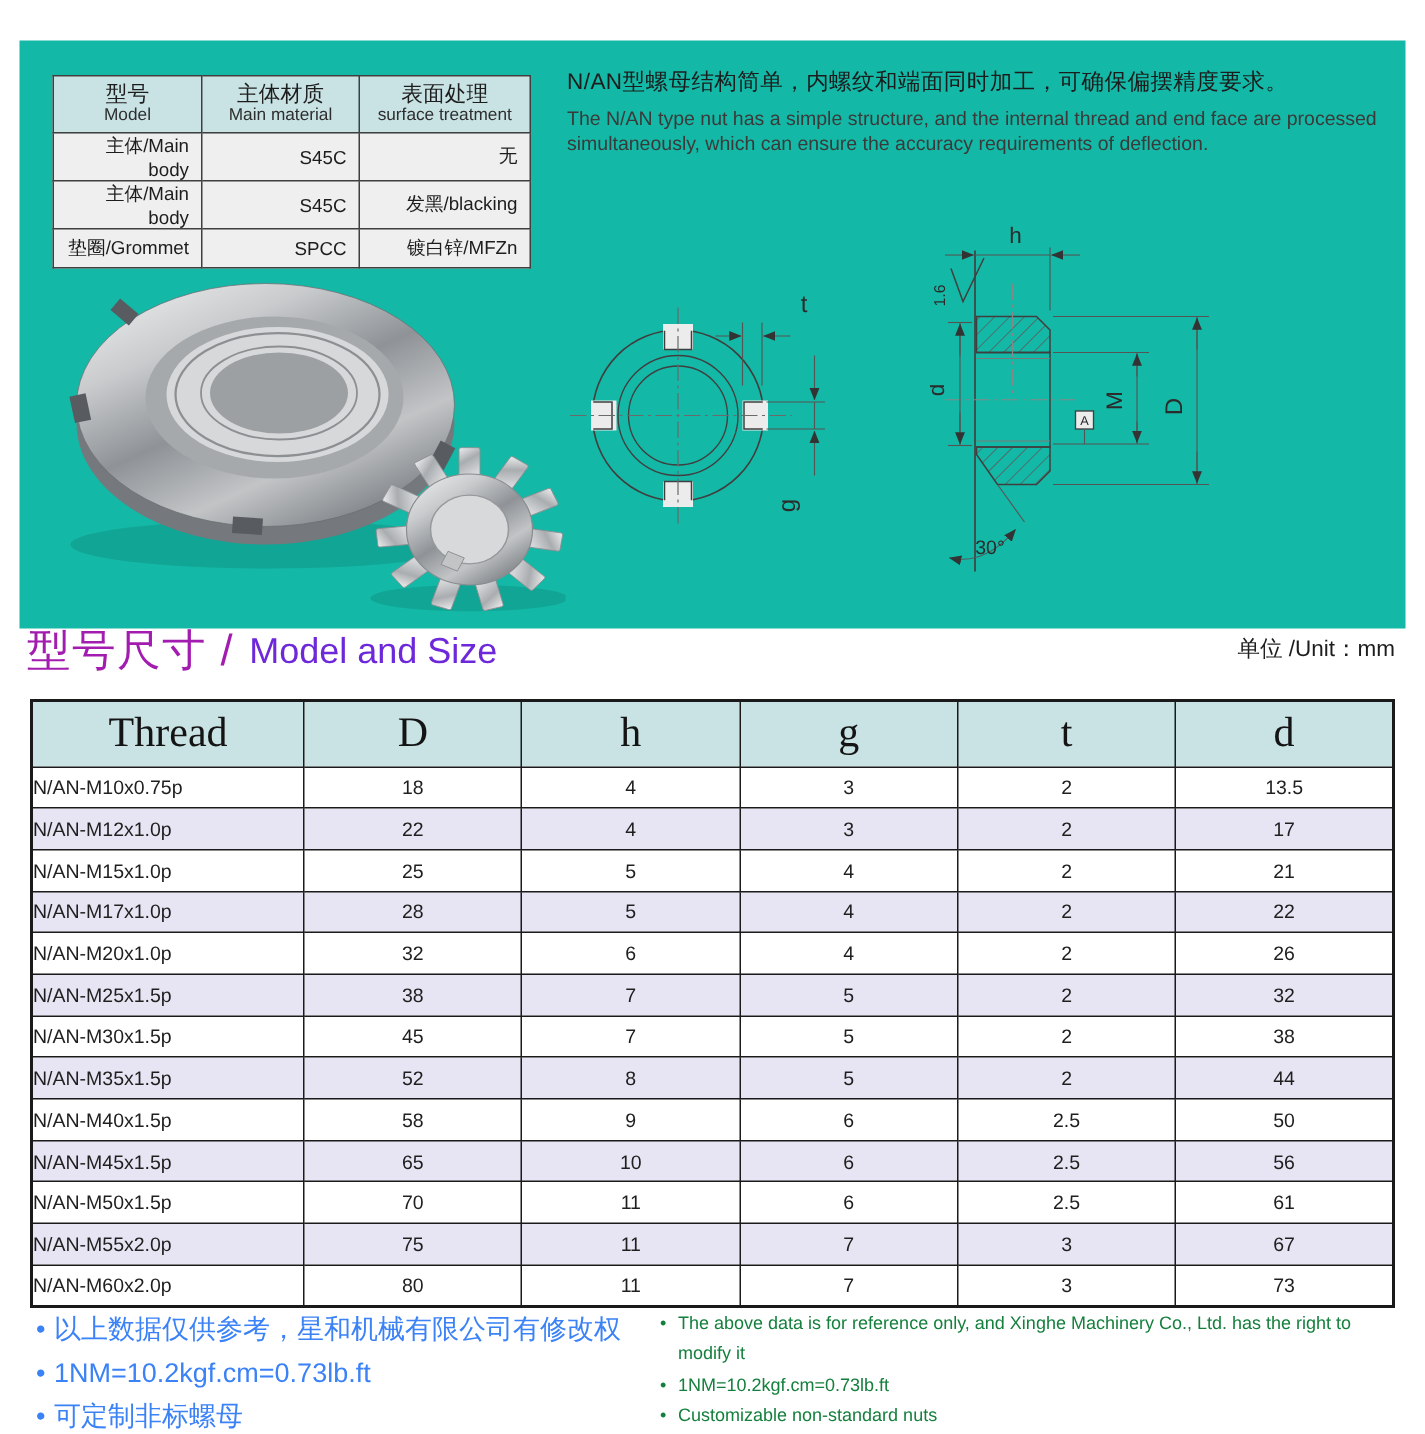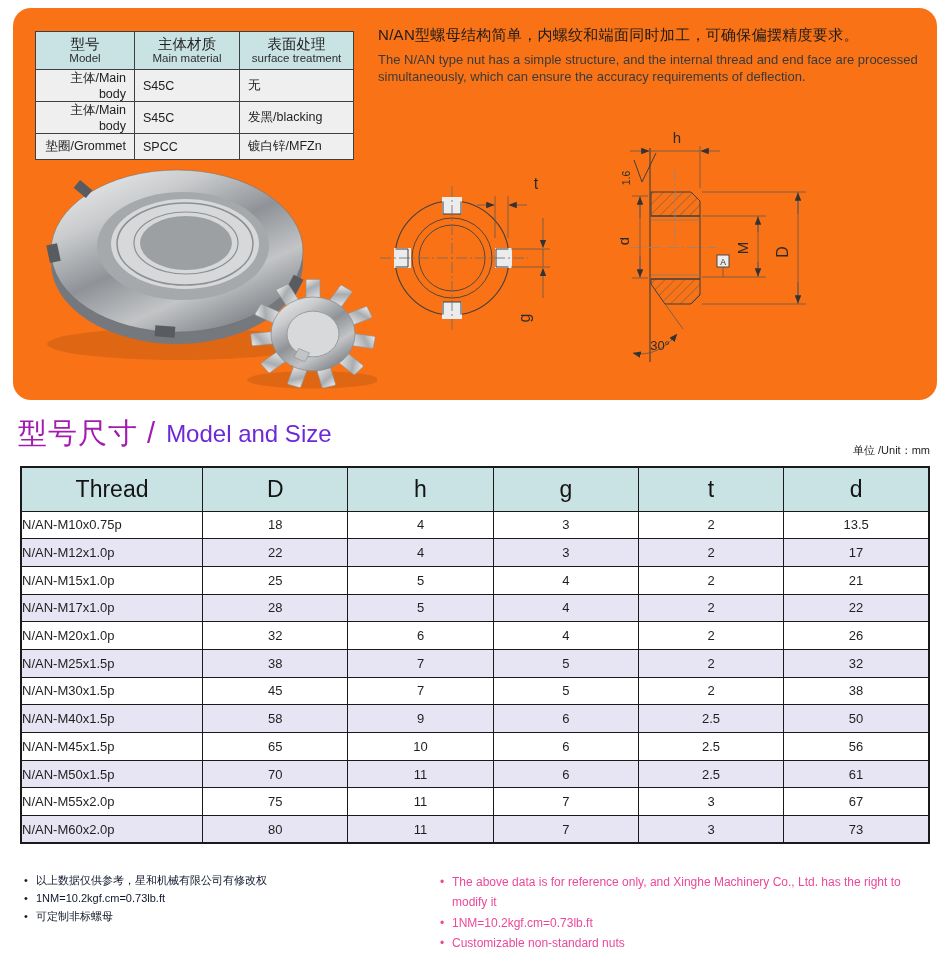--- a/index.html
+++ b/index.html
@@ -1,60 +1,60 @@
 <!DOCTYPE html>
 <html><head>
 <meta charset="utf-8">
 <style>
   * { margin:0; padding:0; box-sizing:border-box; }
   html,body { width:950px; height:956px; background:#ffffff; font-family:"Liberation Sans", sans-serif; position:relative; overflow:hidden; }
 
   
-  .top-panel { position:absolute; left:13px; top:8px; width:924px; height:392px; background:#f97316;border-radius:18px; }
+  .top-panel { position:absolute; left:13px; top:27px; width:924px; height:392px; background:#14b8a6; }
 
   
   .spec-table { position:absolute; left:22px; top:23px; border-collapse:collapse; background:#efefef; }
   .spec-table th, .spec-table td { border:1px solid #3f3f3f; }
   .spec-table th { background:#c9e2e4; height:38px; font-weight:normal; padding:2px 6px; }
   .spec-th-zh { font-size:14.5px; color:#1d1d1d; display:block; line-height:1.15; }
   .spec-th-en { font-size:11.5px; color:#2e2e2e; display:block; line-height:1.15; }
-  .spec-table td { height:26px; font-size:12.5px; color:#1d1d1d; text-align:left; padding:0 8px; }
+  .spec-table td { height:26px; font-size:12.5px; color:#1d1d1d; text-align:right; padding:0 8px; }
   .spec-table td.c0 { text-align:right; width:99px; }
   .spec-table td.c1 { width:105px; }
   .spec-table td.c2 { width:114px; }
 
   
   .desc { position:absolute; left:365px; top:18px; width:552px; }
   .desc-zh { font-size:15px; color:#1c1c1c; margin-bottom:7px; letter-spacing:0.3px; }
   .desc-en { font-size:13px; color:#3a3a3a; line-height:1.28; }
 
   svg text { font-family:"Liberation Sans", sans-serif; fill:#2b2b2b; }
 
   .photo-svg    { position:absolute; left:4px;   top:148px; }
   .front-svg    { position:absolute; left:365px; top:150px; }
   .section-svg  { position:absolute; left:607px; top:118px; }
 
   
   .title-row { position:absolute; left:18px; top:414px; width:914px; height:46px; }
   .title-zh { font-size:29px; color:#a21caf; letter-spacing:1px; }
   .title-en { font-size:24px; color:#6d28d9; margin-left:10px; position:relative; top:-1px; }
-  .unit { position:absolute; right:2px; bottom:2px; font-size:11px; color:#1d1d1d; }
+  .unit { position:absolute; right:2px; bottom:18px; font-size:15px; color:#1d1d1d; }
 
   .size-table { position:absolute; left:20px; top:466px; width:910px; border-collapse:collapse; table-layout:fixed; border:2px solid #1a1a1a; }
   .size-table col.thread { width:20%; }
   .size-table col.num { width:16%; }
-  .size-table th { background:#c9e2e4; height:44px; font-size:23px; font-weight:normal; color:#141414; border:1px solid #1a1a1a; }
+  .size-table th { background:#c9e2e4; height:44px; font-size:28px; font-weight:normal; color:#141414; border:1px solid #1a1a1a;font-family:Liberation Serif, serif; }
   .size-table td { height:27.7px; font-size:13px; color:#1f1f1f; text-align:center; border:1px solid #1a1a1a; }
   .size-table tbody td:first-child { text-align:left; }
   .size-table tbody tr:nth-child(even) { background:#e7e5f3; }
 
   .notes-left  { position:absolute; left:22px;  top:872px; width:405px; }
   .notes-right { position:absolute; left:438px; top:872px; width:500px; }
-  .notes-left li, .notes-right li { list-style:none; position:relative; padding-left:14px; font-size:11px; color:#0f172a; line-height:1.62; }
-  .notes-right li { color:#ec4899; font-size:12px; line-height:1.7; }
+  .notes-left li, .notes-right li { list-style:none; position:relative; padding-left:14px; font-size:18px; color:#3b82f6; line-height:1.62; }
+  .notes-right li { color:#15803d; font-size:12px; line-height:1.7; }
   .notes-left li::before, .notes-right li::before { content:"•"; position:absolute; left:2px; }
 </style>
 </head>
 <body>
 
 <div class="top-panel">
 
   <table class="spec-table">
     <thead>
         <tr>
@@ -339,20 +339,28 @@
       </tr>
       <tr>
         <td>N/AN-M30x1.5p</td>
         <td>45</td>
         <td>7</td>
         <td>5</td>
         <td>2</td>
         <td>38</td>
       </tr>
       <tr>
+        <td>N/AN-M35x1.5p</td>
+        <td>52</td>
+        <td>8</td>
+        <td>5</td>
+        <td>2</td>
+        <td>44</td>
+      </tr>
+      <tr>
         <td>N/AN-M40x1.5p</td>
         <td>58</td>
         <td>9</td>
         <td>6</td>
         <td>2.5</td>
         <td>50</td>
       </tr>
       <tr>
         <td>N/AN-M45x1.5p</td>
         <td>65</td>

